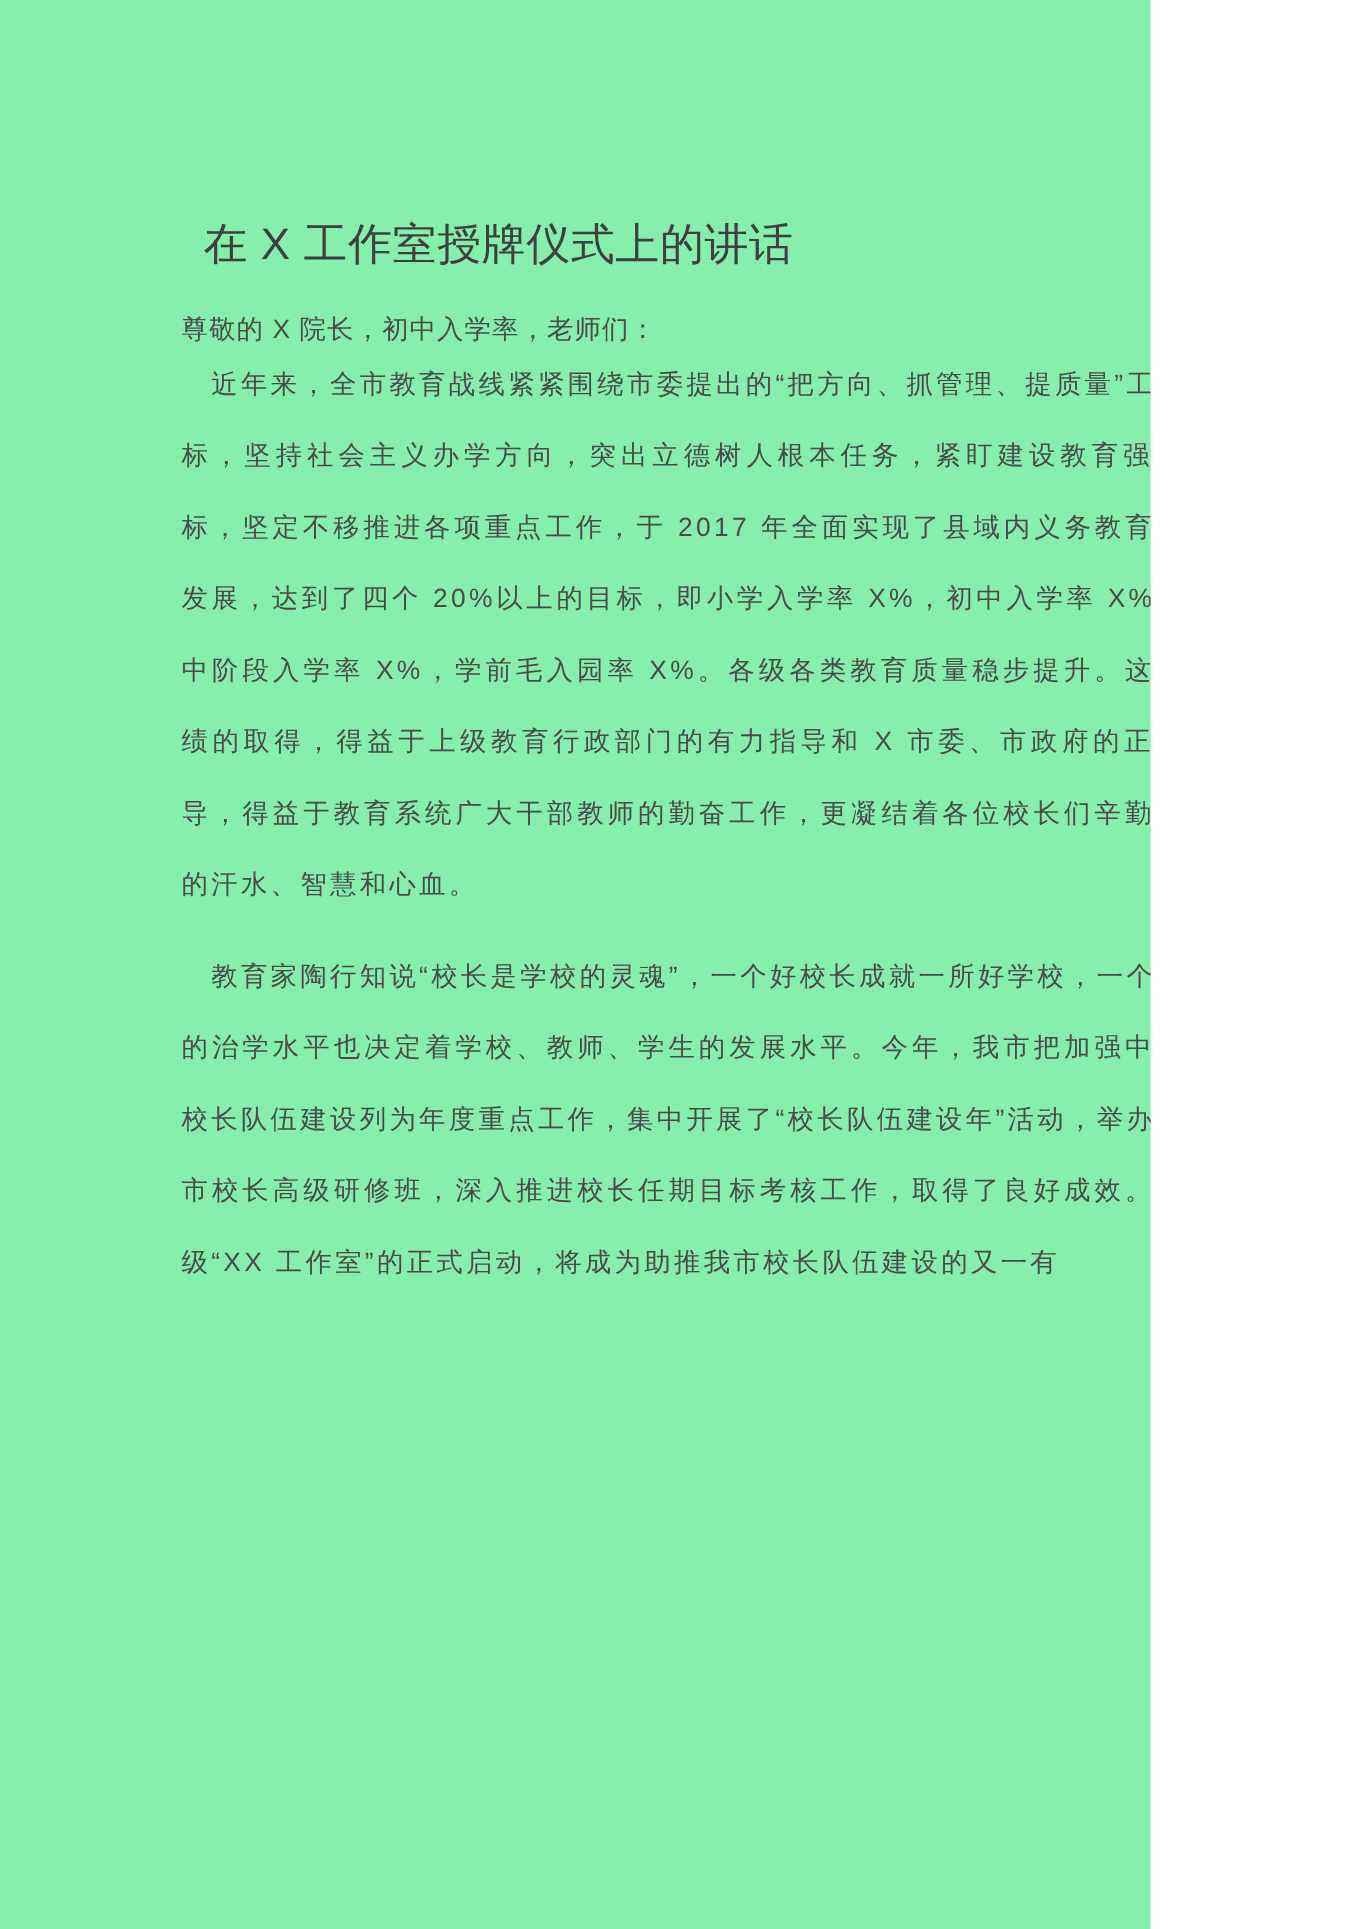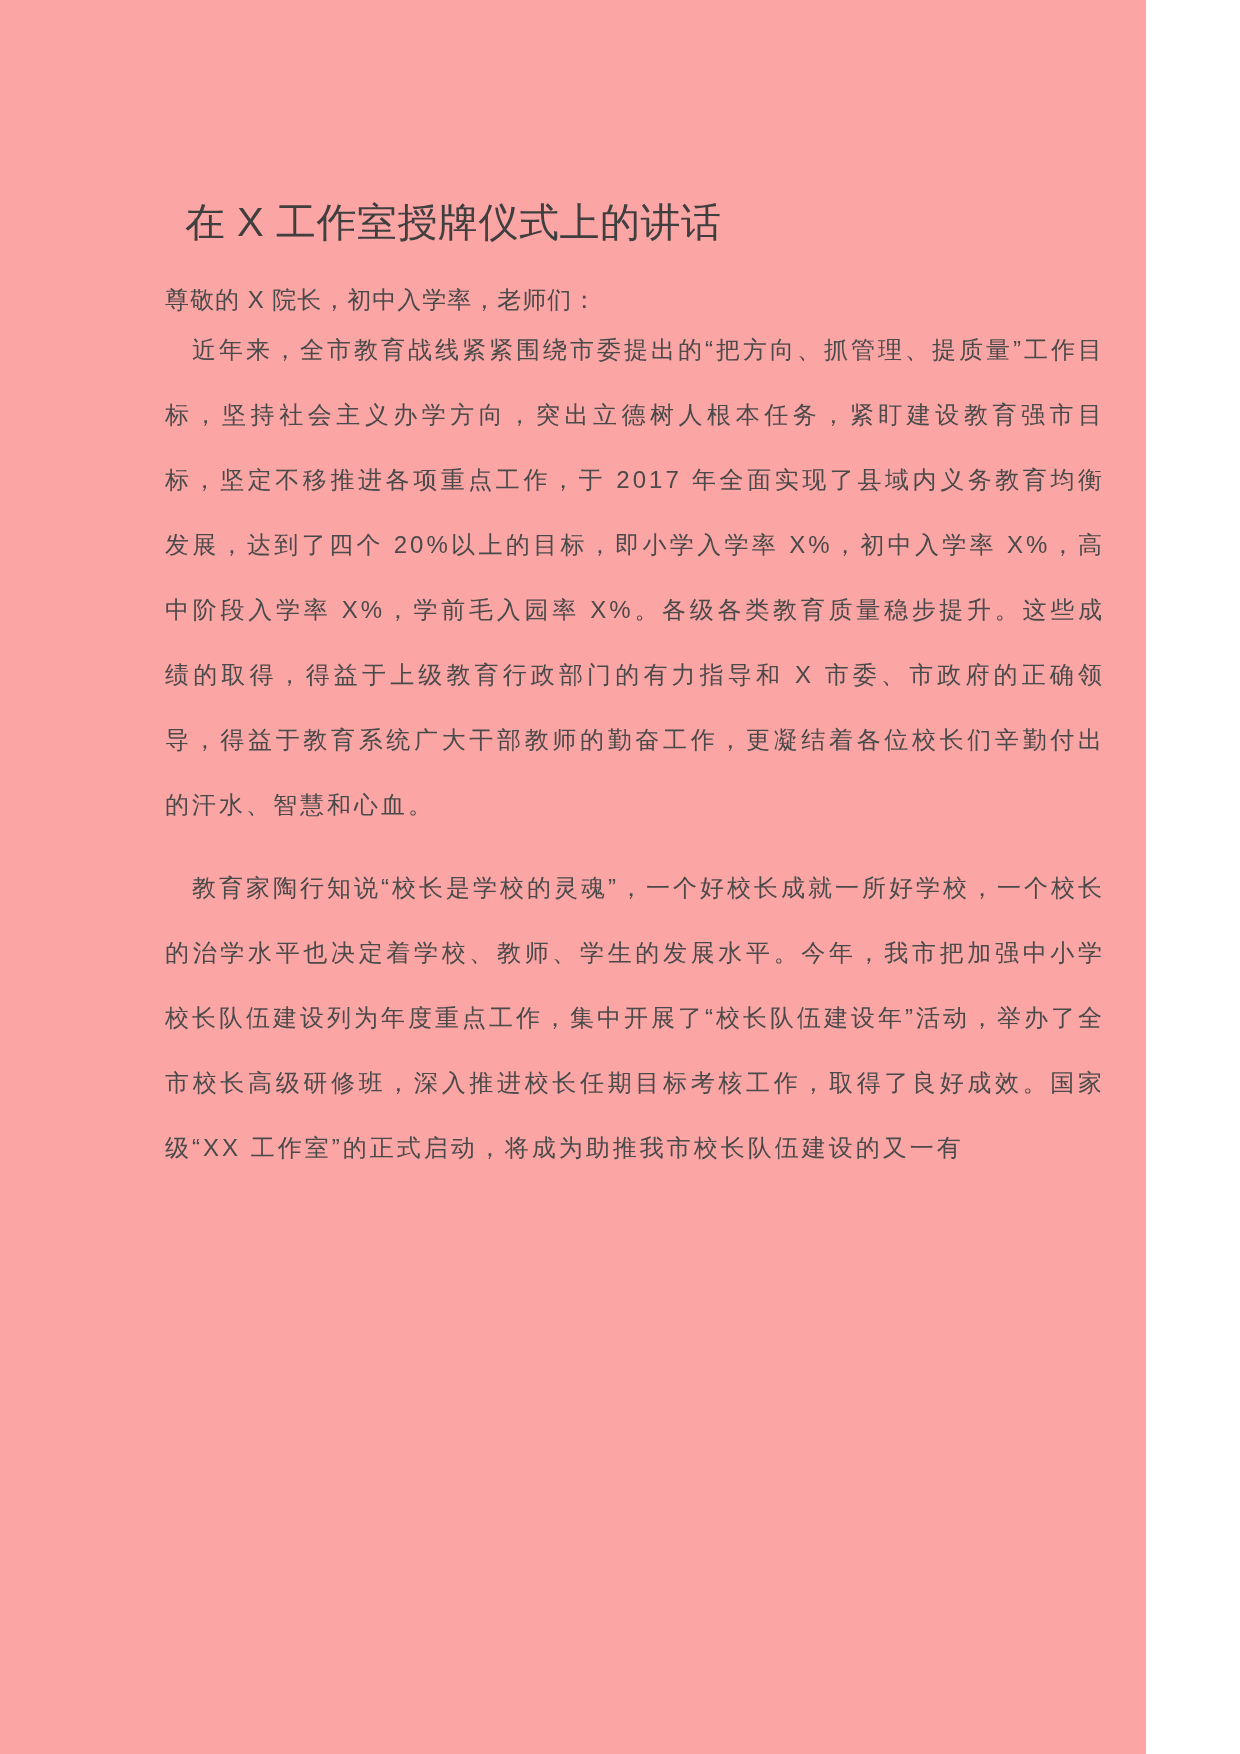--- a/index.html
+++ b/index.html
@@ -6,23 +6,23 @@
     margin: 0;
     padding: 0;
     background: #ffffff;
   }
   body {
     width: 1240px;
     font-family: "Liberation Sans", sans-serif;
   }
   .page {
     position: relative;
-    width: 1146px;
+    width: 1046px;
     height: 1754px;
-    background: #fca5a5;
+    background: #86efac;
     overflow: hidden;
   }
   .content {
     margin-left: 165px;
     width: 940px;
   }
   .doc-title {
     margin: 0;
     margin-top: 198px;
     padding-left: 20px;

